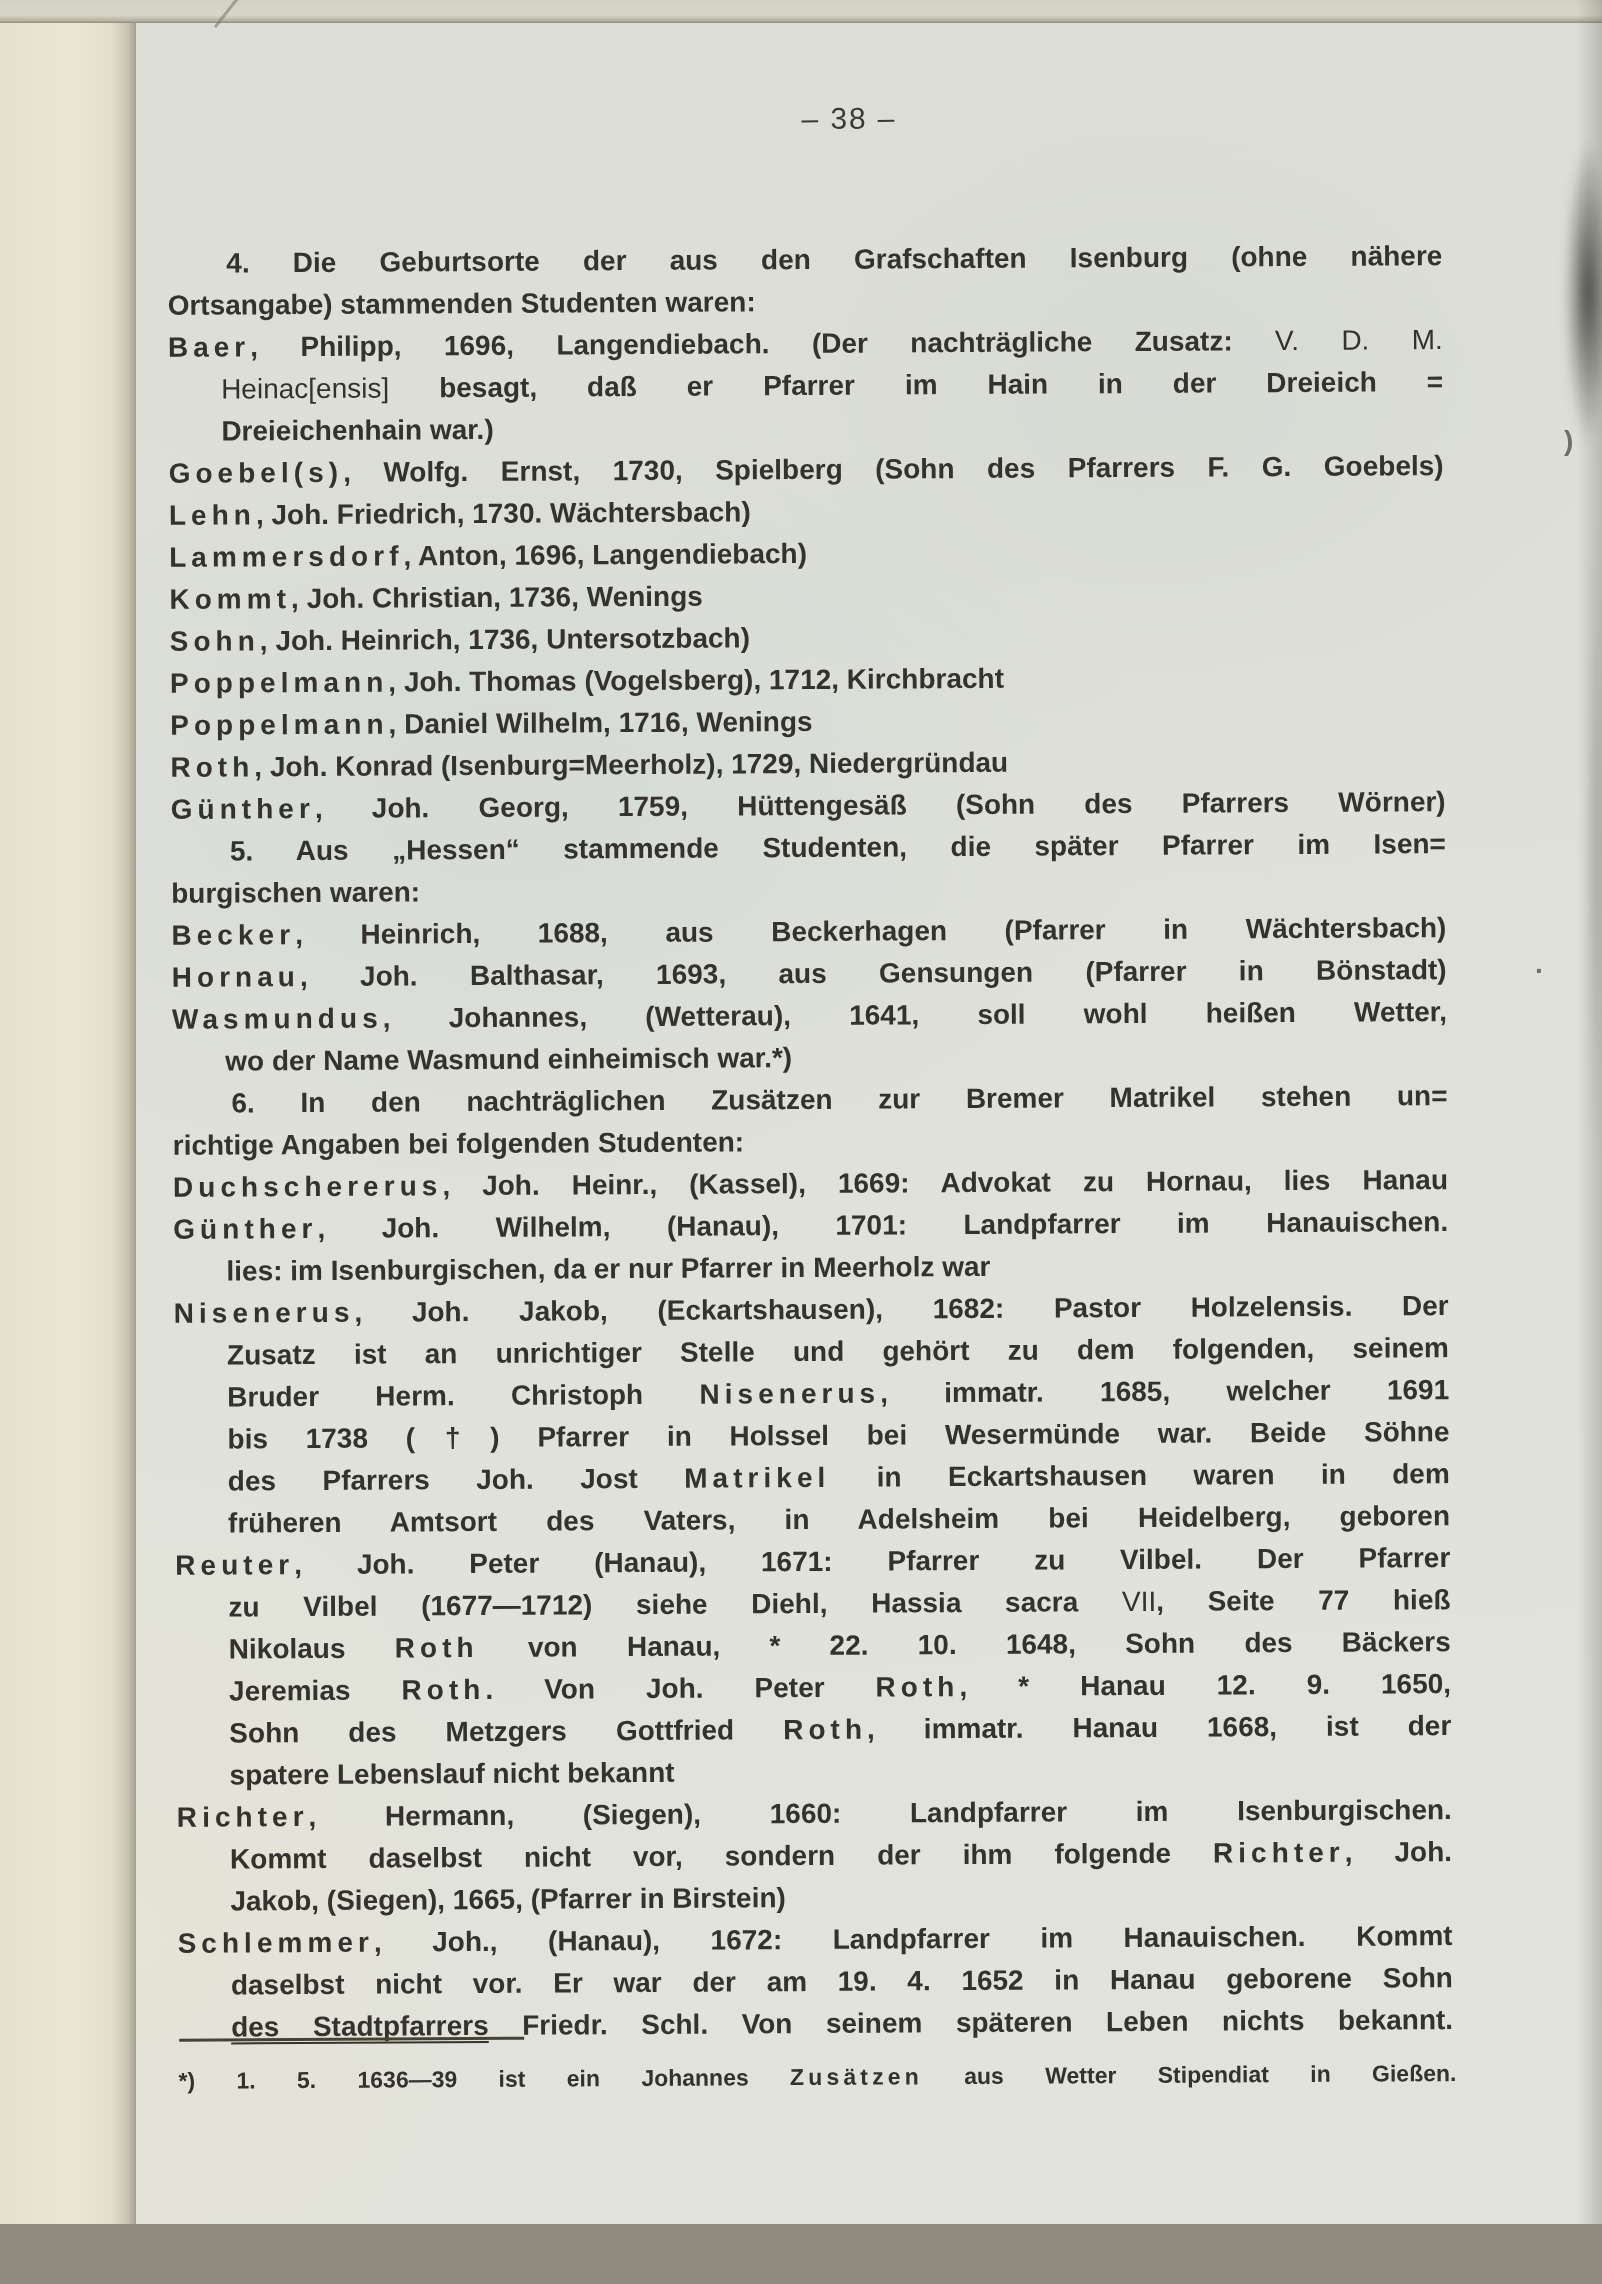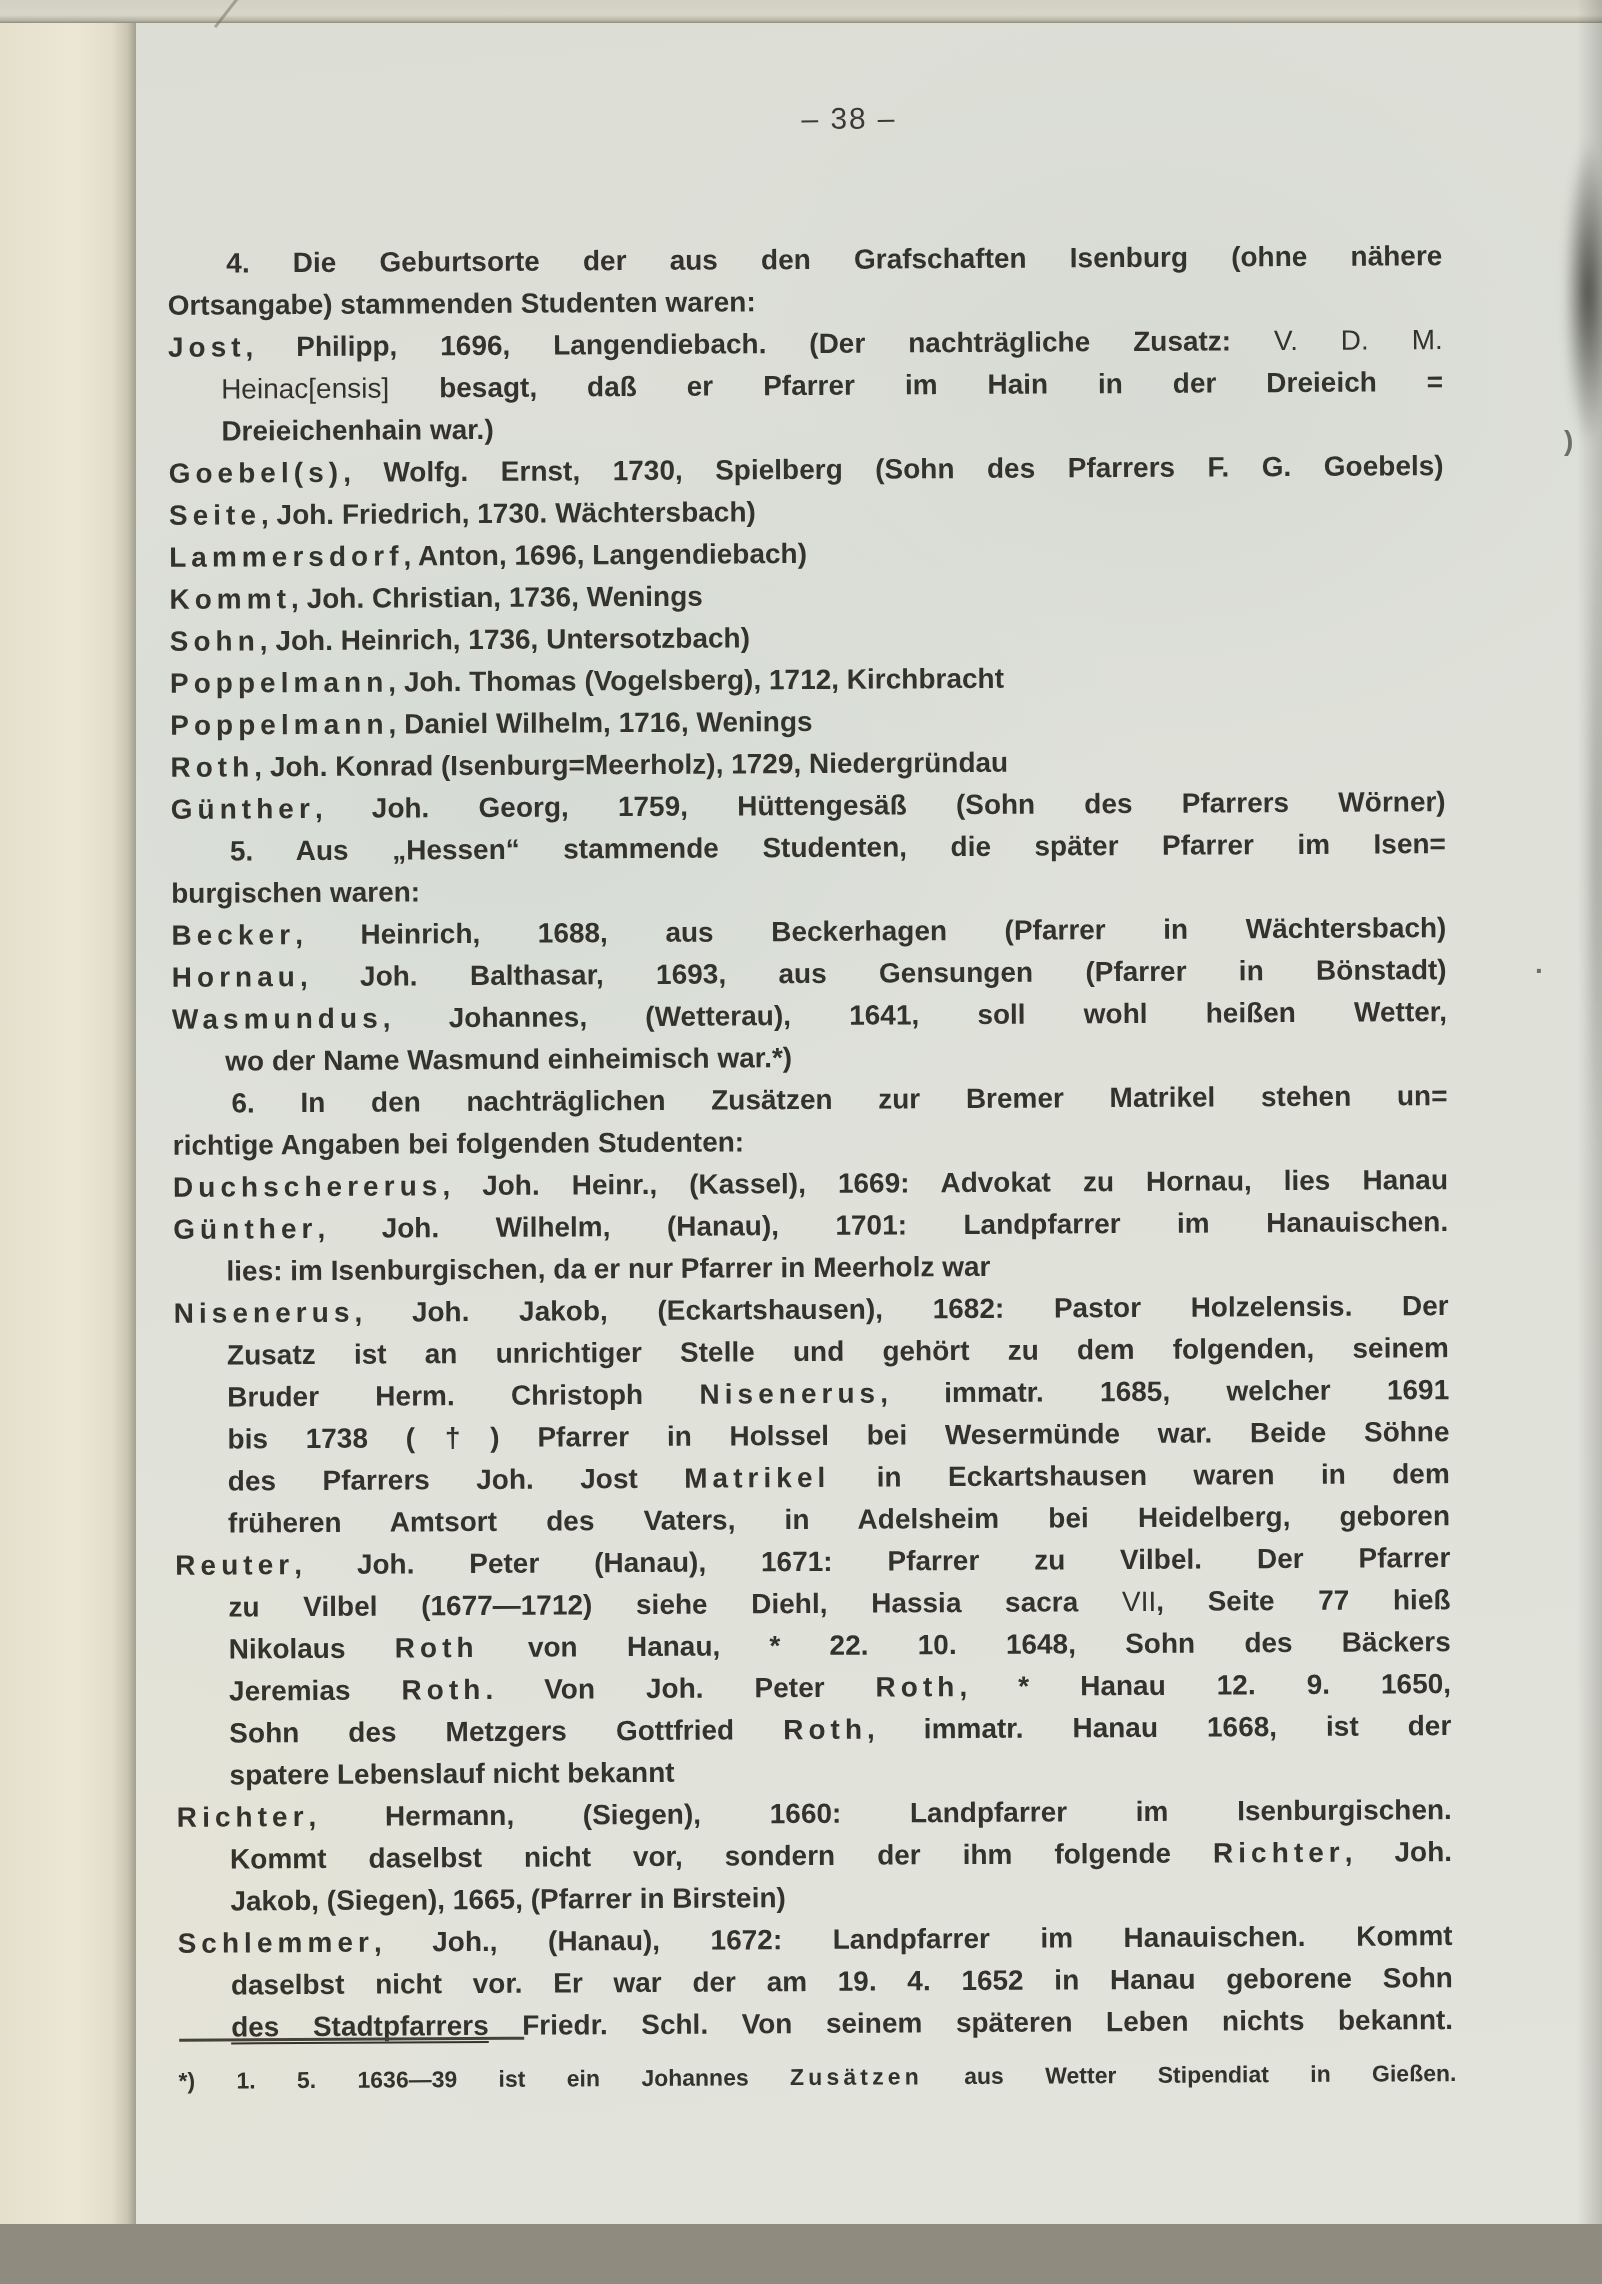--- a/index.html
+++ b/index.html
@@ -88,25 +88,25 @@
   <div class="crease"></div>
   <div class="right-band"></div>
   <div class="dark-blob"></div>
   <div class="soft-smudge"></div>
 
   <div class="content">
     <div class="pagenum">– 38 –</div>
     <div class="textblock">
         <div class="line ind-para just"><span class="seg">4. Die Geburtsorte der aus den Grafschaften Isenburg (ohne nähere</span></div>
         <div class="line ind-entry"><span class="seg">Ortsangabe) stammenden Studenten waren:</span></div>
-        <div class="line ind-entry just"><span class="seg sperr">Jost</span><span class="seg">, Philipp, 1696, Langendiebach. (Der nachträgliche Zusatz: </span><span class="seg antiqua">V. D. M.</span></div>
+        <div class="line ind-entry just"><span class="seg sperr">Baer</span><span class="seg">, Philipp, 1696, Langendiebach. (Der nachträgliche Zusatz: </span><span class="seg antiqua">V. D. M.</span></div>
         <div class="line ind-cont just"><span class="seg antiqua">Heinac[ensis]</span><span class="seg"> besagt, daß er Pfarrer im Hain in der Dreieich =</span></div>
         <div class="line ind-cont"><span class="seg">Dreieichenhain war.)</span></div>
         <div class="line ind-entry just"><span class="seg sperr">Goebel(s)</span><span class="seg">, Wolfg. Ernst, 1730, Spielberg (Sohn des Pfarrers F. G. Goebels)</span></div>
-        <div class="line ind-entry"><span class="seg sperr">Seite</span><span class="seg">, Joh. Friedrich, 1730. Wächtersbach)</span></div>
+        <div class="line ind-entry"><span class="seg sperr">Lehn</span><span class="seg">, Joh. Friedrich, 1730. Wächtersbach)</span></div>
         <div class="line ind-entry"><span class="seg sperr">Lammersdorf</span><span class="seg">, Anton, 1696, Langendiebach)</span></div>
         <div class="line ind-entry"><span class="seg sperr">Kommt</span><span class="seg">, Joh. Christian, 1736, Wenings</span></div>
         <div class="line ind-entry"><span class="seg sperr">Sohn</span><span class="seg">, Joh. Heinrich, 1736, Untersotzbach)</span></div>
         <div class="line ind-entry"><span class="seg sperr">Poppelmann</span><span class="seg">, Joh. Thomas (Vogelsberg), 1712, Kirchbracht</span></div>
         <div class="line ind-entry"><span class="seg sperr">Poppelmann</span><span class="seg">, Daniel Wilhelm, 1716, Wenings</span></div>
         <div class="line ind-entry"><span class="seg sperr">Roth</span><span class="seg">, Joh. Konrad (Isenburg=Meerholz), 1729, Niedergründau</span></div>
         <div class="line ind-entry just"><span class="seg sperr">Günther</span><span class="seg">, Joh. Georg, 1759, Hüttengesäß (Sohn des Pfarrers Wörner)</span></div>
         <div class="line ind-para just"><span class="seg">5. Aus „Hessen“ stammende Studenten, die später Pfarrer im Isen=</span></div>
         <div class="line ind-entry"><span class="seg">burgischen waren:</span></div>
         <div class="line ind-entry just"><span class="seg sperr">Becker</span><span class="seg">, Heinrich, 1688, aus Beckerhagen (Pfarrer in Wächtersbach)</span></div>

